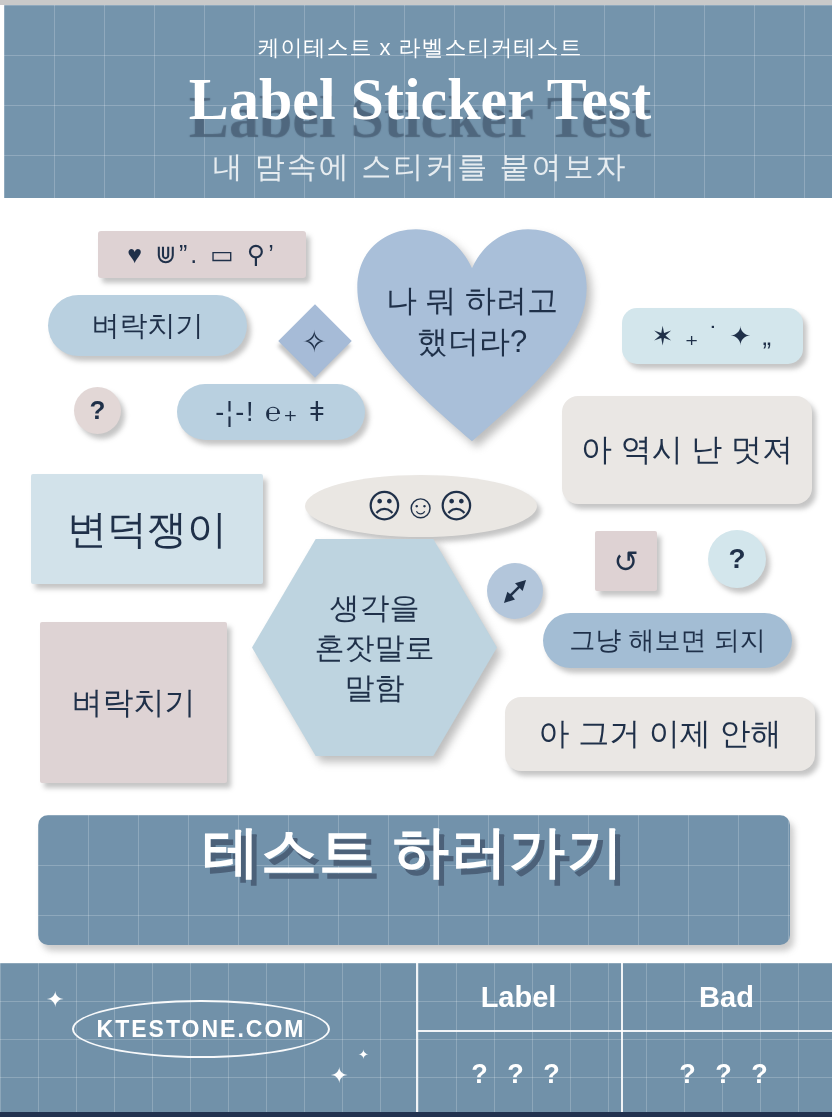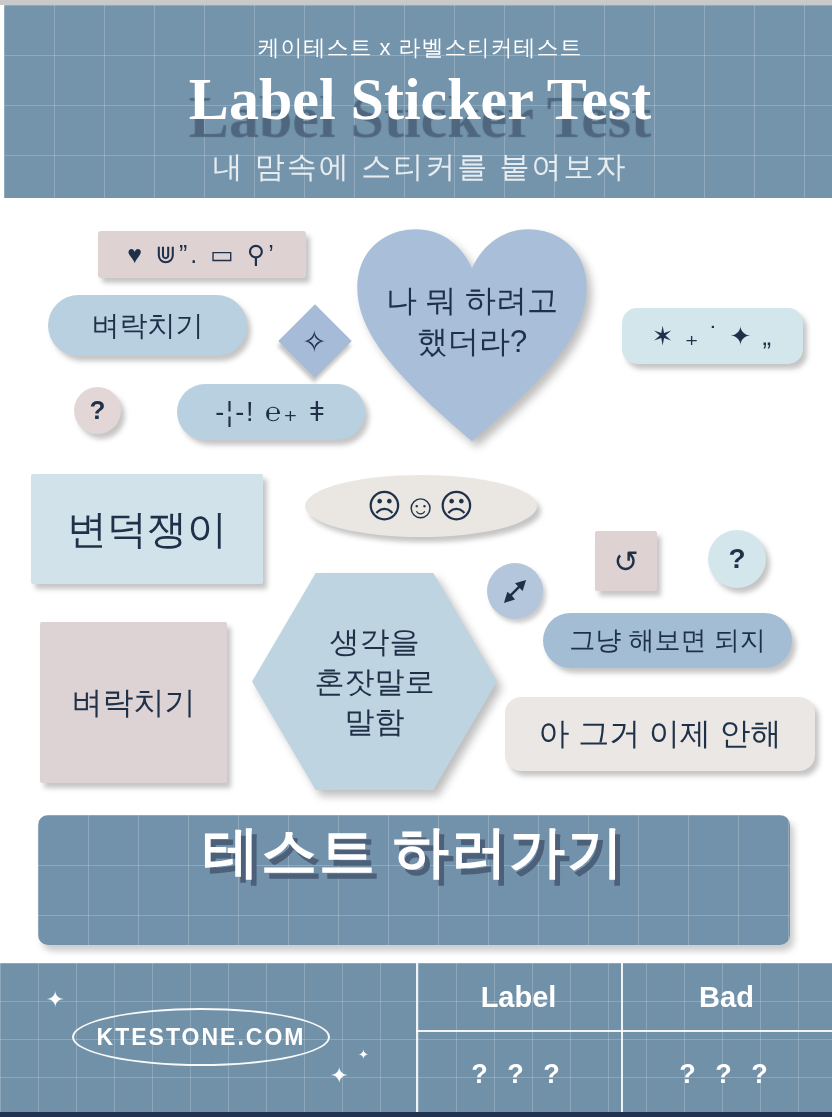--- a/index.html
+++ b/index.html
@@ -59,21 +59,21 @@
   
   .circle-q-pink { left:74px; top:387px; width:47px; height:47px; background:#e2d7d6; border-radius:50%; font-size:26px; font-weight:bold; }
   .pill-doodles { left:177px; top:384px; width:188px; height:56px; background:#b9d0e0; border-radius:28px; font-size:27px; letter-spacing:2px; }
   .rect-cool { left:562px; top:396px; width:250px; height:108px; background:#eae7e4; border-radius:16px; font-size:31px; }
   .rect-moody { left:31px; top:474px; width:232px; height:110px; background:#d2e2ea; border-radius:2px; font-size:40px; }
   .ellipse-faces { left:305px; top:475px; width:232px; height:62px; background:#eae7e3; border-radius:50%; font-size:34px; letter-spacing:1px; }
   .square-redo { left:595px; top:531px; width:62px; height:60px; background:#ded2d3; border-radius:2px; font-size:30px; }
   .circle-q-blue { left:708px; top:530px; width:58px; height:58px; background:#d3e6ec; border-radius:50%; font-size:28px; font-weight:bold; }
   
   .circle-arrow { left:487px; top:563px; width:56px; height:56px; background:#b3c6db; border-radius:50%; box-shadow:3px 4px 4px rgba(110,110,110,.35); }
-  .hex-wrap { position:absolute; left:252px; top:573px; width:245px; height:217px; filter:drop-shadow(5px 6px 4px rgba(110,110,110,.45)); }
+  .hex-wrap { position:absolute; left:252px; top:539px; width:245px; height:217px; filter:drop-shadow(5px 6px 4px rgba(110,110,110,.45)); }
   .hexagon { width:100%; height:100%; background:#bed4e0; clip-path:polygon(26% 0, 74% 0, 100% 50%, 74% 100%, 26% 100%, 0 50%);
     display:flex; flex-direction:column; align-items:center; justify-content:center; font-size:30px; line-height:40px; }
   .pill-justdo { left:543px; top:613px; width:249px; height:55px; background:#a3bdd4; border-radius:28px; font-size:26px; }
   .square-byeorak { left:40px; top:622px; width:187px; height:161px; background:#ded3d4; border-radius:2px; font-size:31px; }
   .rect-notanymore { left:505px; top:697px; width:310px; height:74px; background:#eae7e4; border-radius:16px; font-size:31px; }
   
   .cta {
     position:absolute; left:38px; top:815px; width:752px; height:130px;
     background-color:#7292ab; border-radius:10px; border:none; cursor:pointer;
     display:flex; align-items:flex-start; justify-content:center;
@@ -84,21 +84,21 @@
   
   .footer { position:absolute; left:0; top:963px; width:832px; height:149px; background-color:#7191a9; color:#fff; }
   .vline { position:absolute; top:0; width:2px; height:149px; background:rgba(255,255,255,.9); }
   .vline.v1 { left:416px; } .vline.v2 { left:621px; }
   .hline { position:absolute; left:416px; top:67px; width:416px; height:2px; background:rgba(255,255,255,.9); }
   .col-head { position:absolute; top:18px; width:205px; text-align:center; font-size:29px; font-weight:bold; }
   .col-head.good { left:416px; } .col-head.bad { left:621px; width:211px; }
   .col-cell { position:absolute; top:96px; width:205px; text-align:center; font-size:27px; font-weight:bold; letter-spacing:6px; }
   .col-cell.good { left:416px; } .col-cell.bad { left:621px; width:211px; }
   .site-ellipse {
-    position:absolute; left:72px; top:45px; width:258px; height:58px;
+    position:absolute; left:72px; top:37px; width:258px; height:58px;
     border:2px solid rgba(255,255,255,.95); border-radius:50%;
     display:flex; align-items:center; justify-content:center;
     font-size:23px; font-weight:bold; letter-spacing:2px; color:#ffffff;
   }
   .sparkle { position:absolute; color:#ffffff; }
   .sp1 { left:46px; top:24px; font-size:22px; }
   .sp2 { left:358px; top:84px; font-size:13px; }
   .sp3 { left:330px; top:100px; font-size:22px; }
   .bottombar { position:absolute; left:0; top:1112px; width:832px; height:5px; background:#223250; }
   .arrow-svg { width:34px; height:34px; display:block; }
@@ -144,20 +144,23 @@
   </div>
 
   <div class="sticker circle-q-pink">
     <span>?</span>
   </div>
 
   <div class="sticker pill-doodles">
     <span>-¦-! ℮₊ ǂ</span>
   </div>
 
+  <div class="sticker rect-cool">
+    <span>아 역시 난 멋져</span>
+  </div>
 
   <div class="sticker rect-moody">
     <span>변덕쟁이</span>
   </div>
 
   <div class="sticker ellipse-faces">
     <span>☹☺☹</span>
   </div>
 
   <div class="sticker square-redo">

